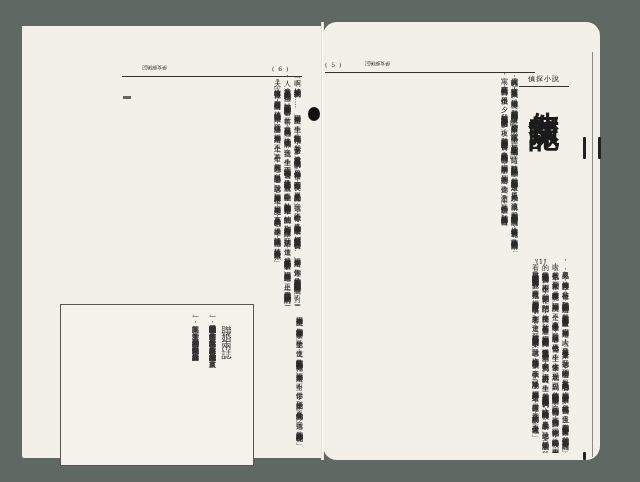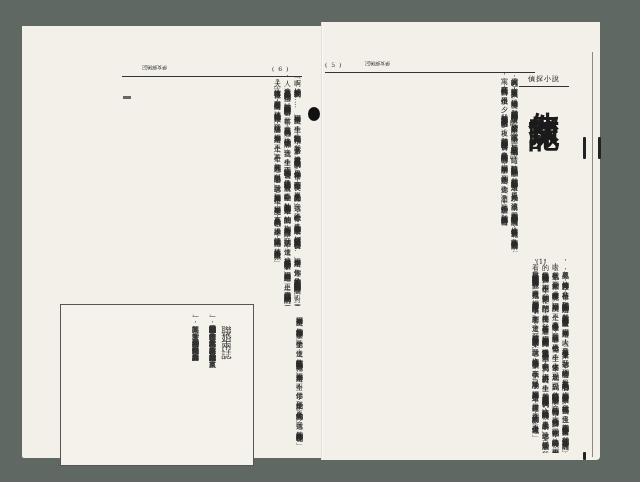--- a/index.html
+++ b/index.html
@@ -1,20 +1,20 @@
 <!DOCTYPE html>
 <html><head>
 <meta charset="utf-8">
 <style>
   html,body{margin:0;padding:0;}
   body{width:640px;height:482px;background:#5f6863;position:relative;overflow:hidden;font-family:"DejaVu Serif","Liberation Serif",serif;}
   .spread{position:absolute;left:22px;top:22px;width:578px;height:438px;}
   .page{position:absolute;top:0;height:100%;background:#f2f0e8;}
   .page.left{left:0;width:300px;top:4px;height:432px;border-bottom-left-radius:2px;}
-  .page.right{left:301px;width:277px;border-bottom-right-radius:4px;}
+  .page.right{left:301px;width:277px;border-bottom-right-radius:4px;border-radius:14px;}
   .gutter{position:absolute;left:299px;top:0;width:3px;height:100%;background:linear-gradient(90deg,#d6d3ca,#fbfaf5,#d9d6cc);}
   .header{position:absolute;top:40px;height:8px;font-size:6px;color:#222;}
   .left .header{left:100px;width:180px;}
   .right .header{left:2px;width:240px;}
   .header-rule{position:absolute;left:0;right:0;bottom:-3px;height:1px;background:#333;}
   .header .pn{position:absolute;top:-1px;font-size:6px;letter-spacing:1px;}
   .header .run{position:absolute;top:-1px;font-size:5px;transform:rotate(180deg);}
   .cols{position:absolute;writing-mode:vertical-rl;font-size:7px;line-height:10px;color:#2a2a2a;overflow:hidden;letter-spacing:0.5px;}
   .left .cols.top{left:2px;top:48px;width:278px;height:232px;}
   .left .cols.bottom-right{left:232px;top:285px;width:50px;height:150px;}

